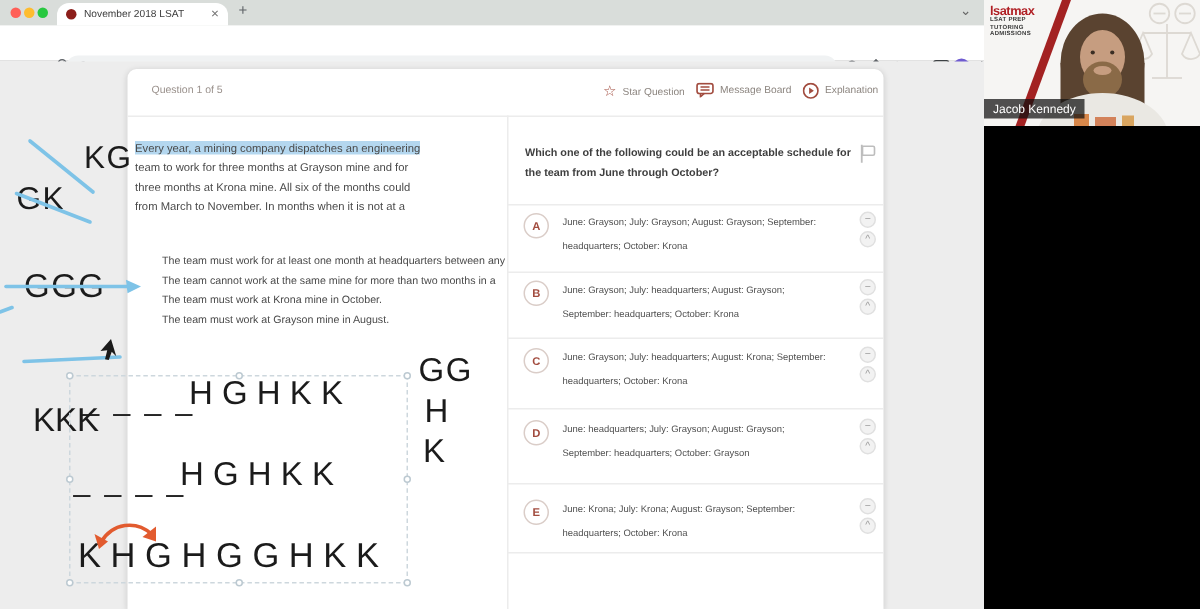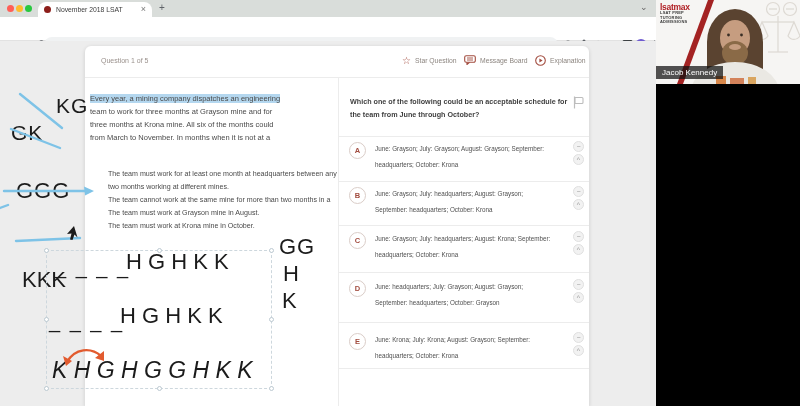--- a/index.html
+++ b/index.html
@@ -141,24 +141,23 @@
   <div class="abs vline" style="left:338px;top:77px;height:329px;"></div>
 
   <div class="abs passage">
     <div><span class="hl">Every year, a mining company dispatches an engineering</span></div>
     <div>team to work for three months at Grayson mine and for</div>
     <div>three months at Krona mine. All six of the months could</div>
     <div>from March to November. In months when it is not at a</div>
   </div>
   <div class="abs constraints">
     <div>The team must work for at least one month at headquarters between any</div>
-    <div>two months working at different mines.</div>
     <div>The team cannot work at the same mine for more than two months in a</div>
+    <div>The team must work at Krona mine in October.</div>
     <div>The team must work at Grayson mine in August.</div>
-    <div>The team must work at Krona mine in October.</div>
   </div>
 
   <div class="abs question">Which one of the following could be an acceptable schedule for the team from June through October?</div>
   <svg class="abs" style="left:573px;top:96px;" width="11" height="13" viewBox="0 0 11 13">
       <line x1="1.5" y1="0.5" x2="1.5" y2="12.5" stroke="#bdbdbd" stroke-width="1.2"></line>
       <path d="M2 1.5 h7 a1 1 0 0 1 1 1 v4 a1 1 0 0 1 -1 1 h-7 Z" fill="none" stroke="#bdbdbd" stroke-width="1.1"></path>
     </svg>
 
   <div class="abs hline" style="left:338px;top:136px;width:251px;"></div>
   <div class="abs hline" style="left:338px;top:181px;width:251px;"></div>
@@ -235,21 +234,21 @@
   <div class="abs handle" style="left:44px;top:317px;"></div>
   <div class="abs handle" style="left:269px;top:317px;"></div>
   <div class="abs handle" style="left:44px;top:386px;"></div>
   <div class="abs handle" style="left:157px;top:386px;"></div>
   <div class="abs handle" style="left:269px;top:386px;"></div>
 
   <div class="abs ink" style="left:55px;top:256px;font-size:20px;letter-spacing:2px;">_ _ _ _</div>
   <div class="abs ink" style="left:126px;top:249px;font-size:22px;">H G H K K</div>
   <div class="abs ink" style="left:49px;top:310px;font-size:20px;letter-spacing:2px;">_ _ _ _</div>
   <div class="abs ink" style="left:120px;top:303px;font-size:22px;">H G H K K</div>
-  <div class="abs ink" style="left:52px;top:357px;font-size:23px;font-style:italic;">K H G H G G H K K</div>
+  <div class="abs ink" style="left:52px;top:357px;font-size:23px;">K H G H G G H K K</div>
 
   <div class="abs ink" style="left:279px;top:234px;font-size:22px;letter-spacing:1px;">GG</div>
   <div class="abs ink" style="left:283px;top:261px;font-size:22px;">H</div>
   <div class="abs ink" style="left:282px;top:288px;font-size:22px;">K</div>
 
   <svg class="abs strokes" width="800" height="406" viewBox="0 0 800 406">
     <g stroke="#7ec3e7" stroke-width="2.4" stroke-linecap="round" fill="none">
       <line x1="20" y1="94" x2="62" y2="128"></line>
       <line x1="11" y1="129" x2="60" y2="148"></line>
       <line x1="4" y1="191" x2="86" y2="191"></line>

